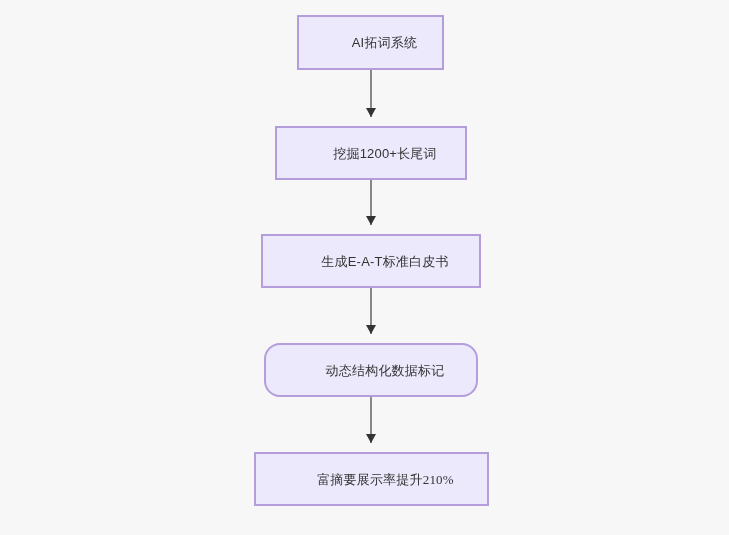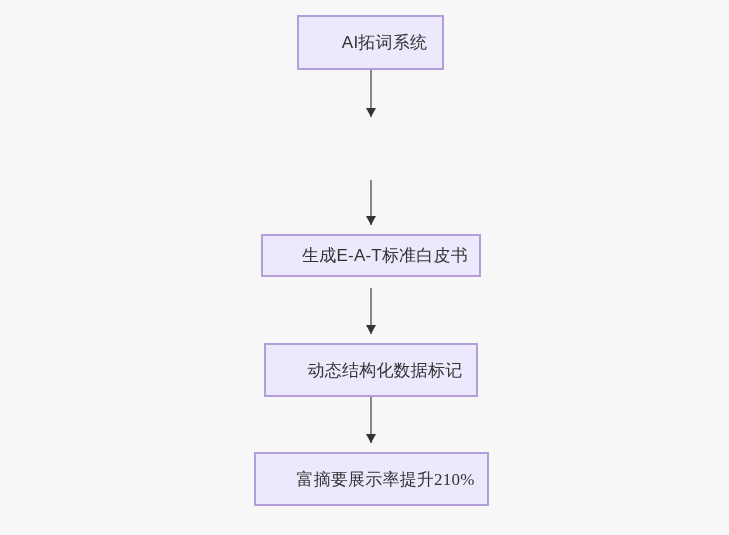--- a/index.html
+++ b/index.html
@@ -20,21 +20,21 @@
   }
   .node {
     position: absolute;
     box-sizing: border-box;
     background: #ece9fc;
     border: 2px solid #701a75;
     display: flex;
     align-items: center;
     justify-content: center;
     color: #333333;
-    font-size: 17px;
+    font-size: 13px;
     line-height: 1;
     letter-spacing: 0.2px;
     white-space: nowrap;
     padding-left: 28px;
   }
   .node-label {
     display: block;
     color: #333333;
   }
   .edge {
@@ -66,36 +66,39 @@
 
   <div class="node" style="left: 297px; top: 15px; width: 147px; height: 55px; background: rgb(236, 233, 252); border-color: rgb(179, 157, 219); color: rgb(51, 51, 51);">
     <span class="node-label">AI拓词系统</span>
   </div>
 
   <div class="edge" style="left: 370px; top: 70px; height: 47px;">
     <div class="edge-line" style="height: 47px; background: rgb(136, 136, 136);"></div>
     <div class="edge-arrow" style="top: 38px; border-top-color: rgb(51, 51, 51);"></div>
   </div>
 
+  <div class="node" style="left: 275px; top: 126px; width: 192px; height: 54px; background: rgb(236, 233, 252); border-color: rgb(179, 157, 219); color: rgb(51, 51, 51);">
+    <span class="node-label">挖掘1200+长尾词</span>
+  </div>
 
   <div class="edge" style="left: 370px; top: 180px; height: 45px;">
     <div class="edge-line" style="height: 45px; background: rgb(136, 136, 136);"></div>
     <div class="edge-arrow" style="top: 36px; border-top-color: rgb(51, 51, 51);"></div>
   </div>
 
-  <div class="node" style="left: 261px; top: 234px; width: 220px; height: 43px; background: rgb(236, 233, 252); border-color: rgb(179, 157, 219); color: rgb(51, 51, 51);">
+  <div class="node" style="left: 261px; top: 234px; width: 220px; height: 54px; background: rgb(236, 233, 252); border-color: rgb(179, 157, 219); color: rgb(51, 51, 51);">
     <span class="node-label">生成E-A-T标准白皮书</span>
   </div>
 
   <div class="edge" style="left: 370px; top: 288px; height: 46px;">
     <div class="edge-line" style="height: 46px; background: rgb(136, 136, 136);"></div>
     <div class="edge-arrow" style="top: 37px; border-top-color: rgb(51, 51, 51);"></div>
   </div>
 
-  <div class="node" style="left: 264px; top: 343px; width: 214px; height: 54px; background: rgb(236, 233, 252); border-color: rgb(179, 157, 219); color: rgb(51, 51, 51);">
+  <div class="node" style="left: 264px; top: 343px; width: 214px; height: 54px; background: rgb(236, 233, 252); border-color: rgb(179, 157, 219); color: rgb(51, 51, 51); border-radius: 16px;">
     <span class="node-label">动态结构化数据标记</span>
   </div>
 
   <div class="edge" style="left: 370px; top: 397px; height: 46px;">
     <div class="edge-line" style="height: 46px; background: rgb(136, 136, 136);"></div>
     <div class="edge-arrow" style="top: 37px; border-top-color: rgb(51, 51, 51);"></div>
   </div>
 
   <div class="node" style="left: 254px; top: 452px; width: 235px; height: 54px; background: rgb(236, 233, 252); border-color: rgb(179, 157, 219); color: rgb(51, 51, 51); font-family: Liberation Serif, serif;">
     <span class="node-label">富摘要展示率提升210%</span>

